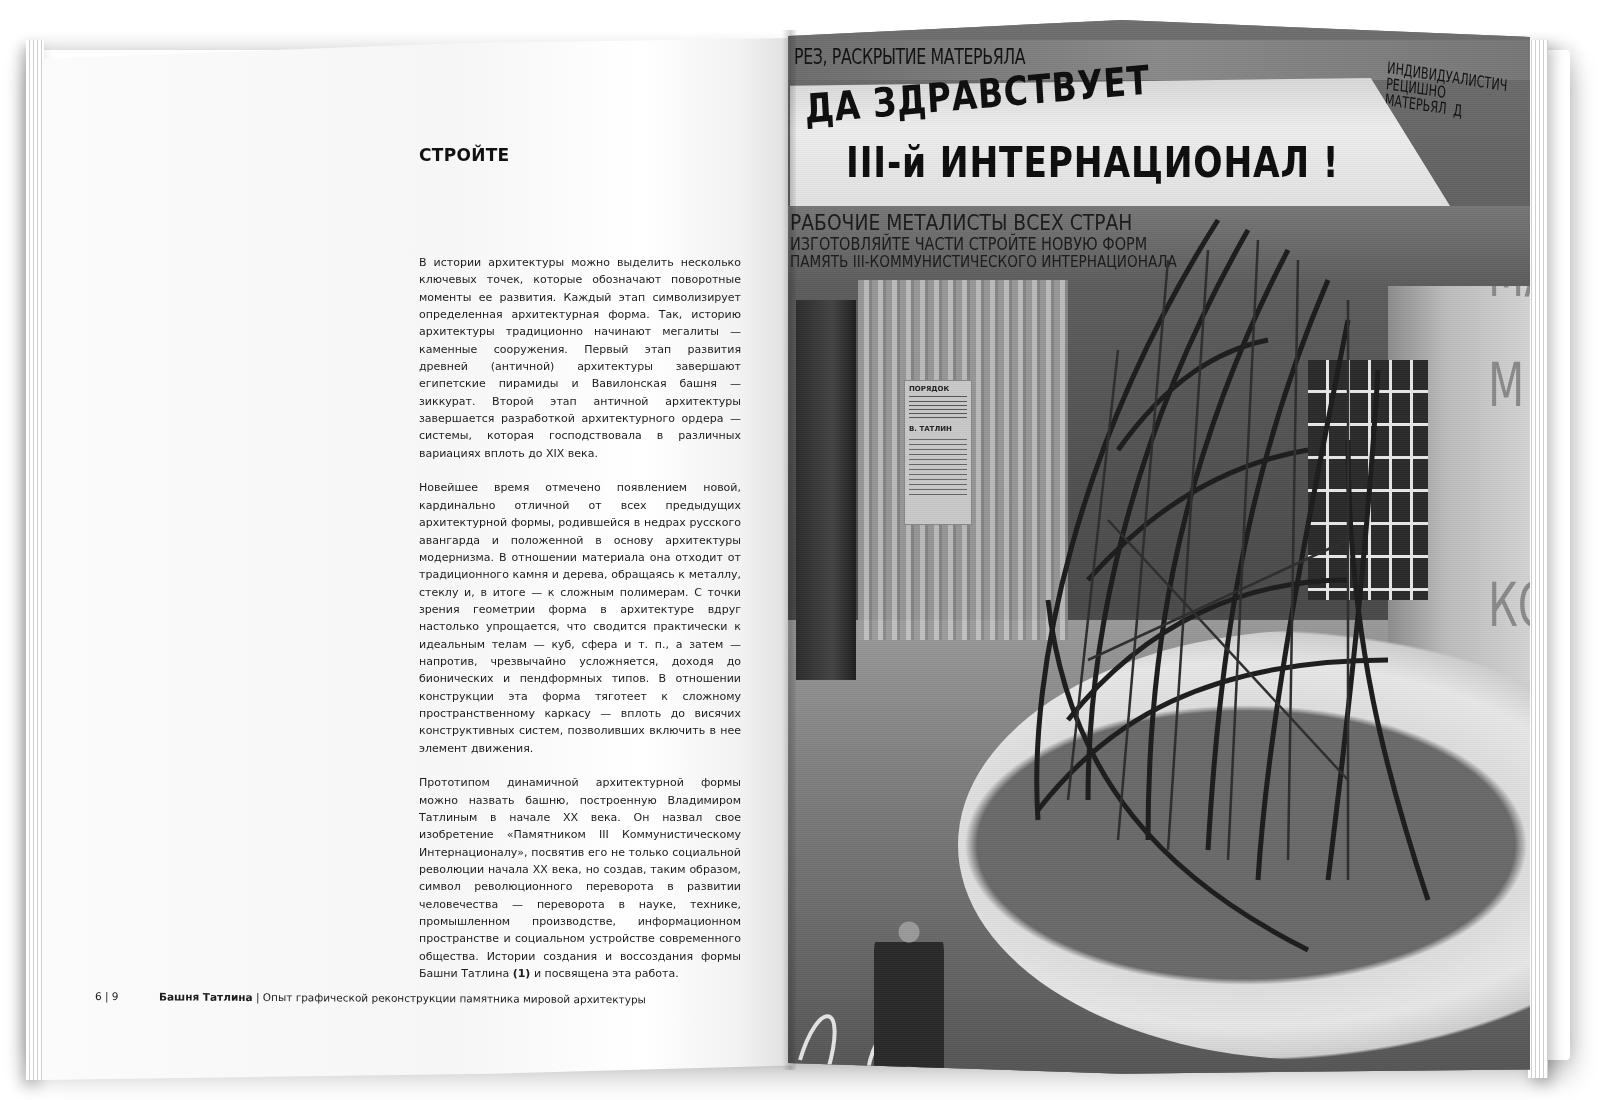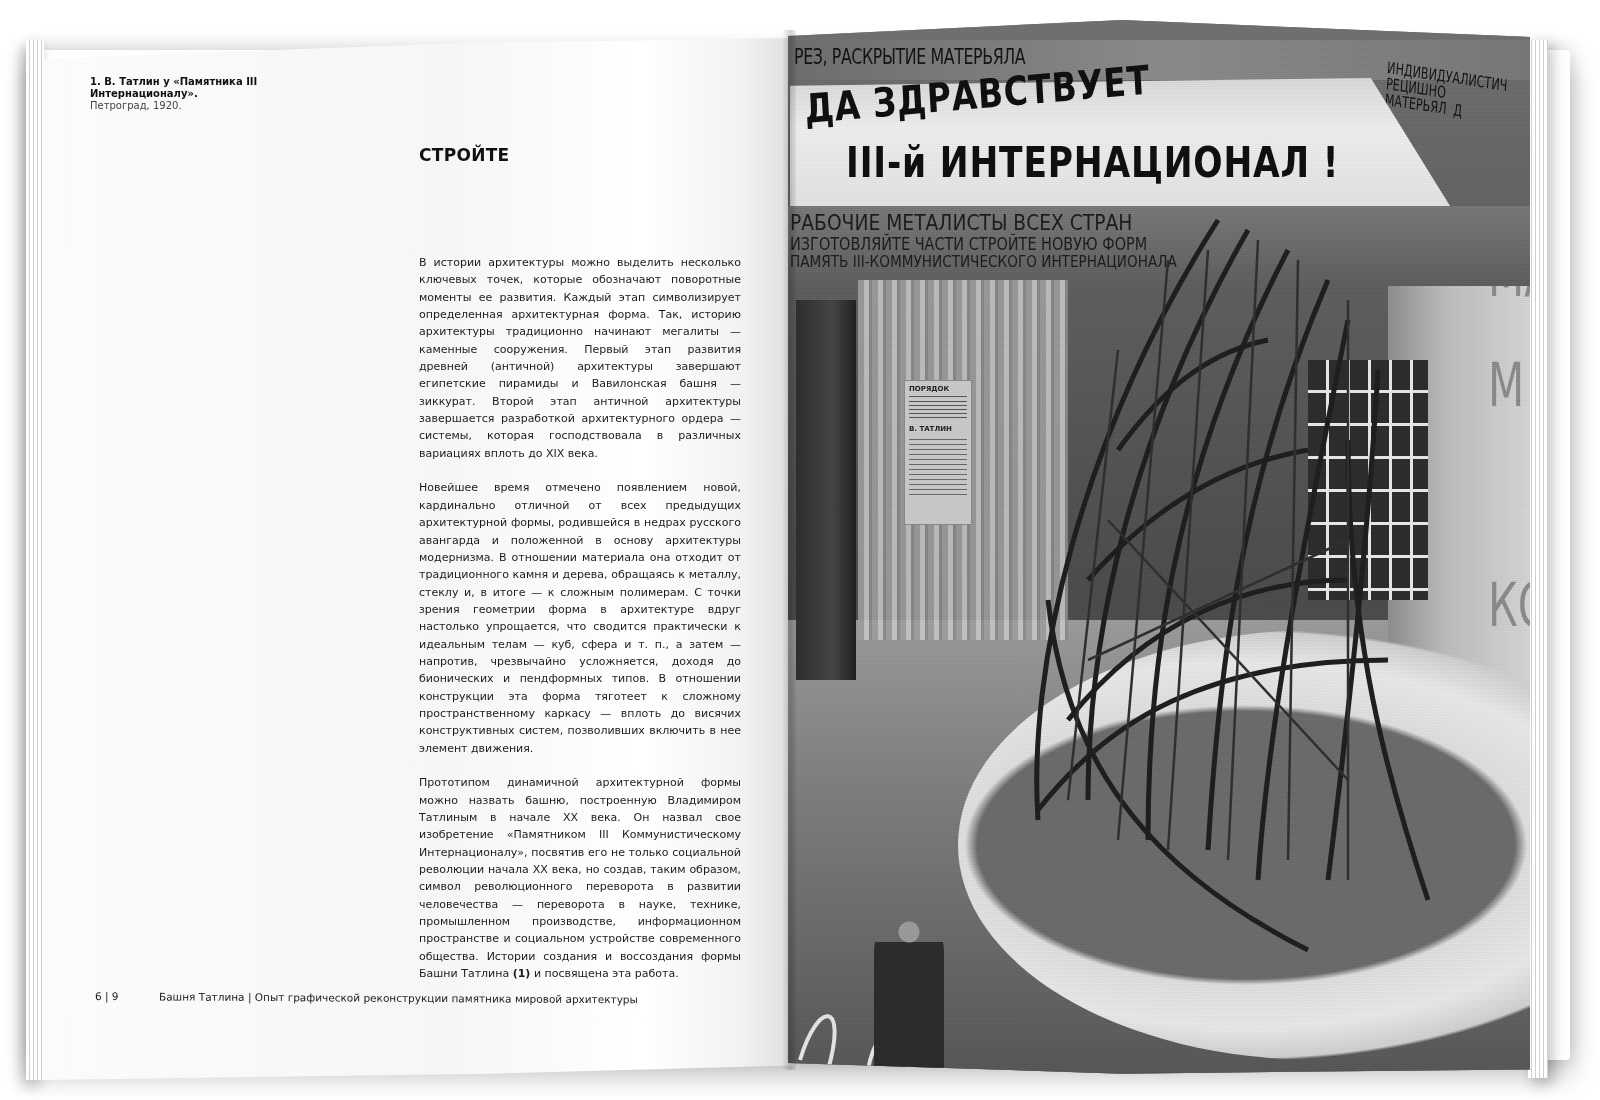--- a/index.html
+++ b/index.html
@@ -64,21 +64,21 @@
     text-align: justify;
   }
   .body-text p { margin: 0 0 17.35px 0; }
   .body-text .ref { font-weight: bold; }
   .footer {
     position: absolute; left: 95px; top: 990px; width: 560px;
     font-size: 10.5px; color: #1b1b1b; white-space: nowrap;
     transform: rotate(0.35deg); transform-origin: left center;
   }
   .footer .folio { display: inline-block; width: 64px; }
-  .footer .title { font-weight: normal; }
+  .footer .title { font-weight: bold; }
 
   
   .photo { position: absolute; inset: 0; }
   .ph-wall {
     position: absolute; left: 0; top: 0; width: 100%; height: 100%;
     background: linear-gradient(180deg, #6f6f6f 0%, #5a5a5a 30%, #4a4a4a 55%, #6c6c6c 100%);
   }
   .ph-top-banner {
     position: absolute; left: 0; top: 20px; width: 100%; height: 40px;
     background: linear-gradient(90deg, #6d6d6d, #8a8a8a 50%, #777);
@@ -175,24 +175,20 @@
 </head>
 <body>
 
 <div class="spread">
   <div class="book-shadow"></div>
   <div class="edges-left"></div>
   <div class="edges-right"></div>
 
   <div class="page-left"></div>
 
-  <div class="caption">
-    <div class="bold">1. В. Татлин у «Памятника III Интернационалу».</div>
-    <div class="place">Петроград, 1920.</div>
-  </div>
 
   <div class="heading">СТРОЙТЕ</div>
 
   <div class="body-text">
     <p>В истории архитектуры можно выделить несколько ключевых точек, которые обозначают поворотные моменты ее развития. Каждый этап символизирует определенная архитектурная форма. Так, историю архитектуры традиционно начинают мегалиты — каменные сооружения. Первый этап развития древней (античной) архитектуры завершают египетские пирамиды и Вавилонская башня — зиккурат. Второй этап античной архитектуры завершается разработкой архитектурного ордера — системы, которая господствовала в различных вариациях вплоть до XIX века.</p>
     <p>Новейшее время отмечено появлением новой, кардинально отличной от всех предыдущих архитектурной формы, родившейся в недрах русского авангарда и положенной в основу архитектуры модернизма. В отношении материала она отходит от традиционного камня и дерева, обращаясь к металлу, стеклу и, в итоге — к сложным полимерам. С точки зрения геометрии форма в архитектуре вдруг настолько упрощается, что сводится практически к идеальным телам — куб, сфера и т. п., а затем — напротив, чрезвычайно усложняется, доходя до бионических и пендформных типов. В отношении конструкции эта форма тяготеет к сложному пространственному каркасу — вплоть до висячих конструктивных систем, позволивших включить в нее элемент движения.</p>
     <p><span>Прототипом динамичной архитектурной формы можно назвать башню, построенную Владимиром Татлиным в начале XX века. Он назвал свое изобретение «Памятником III Коммунистическому Интернационалу», посвятив его не только социальной революции начала XX века, но создав, таким образом, символ революционного переворота в развитии человечества — переворота в науке, технике, промышленном производстве, информационном пространстве и социальном устройстве современного общества. Истории создания и воссоздания формы Башни Татлина</span> <span class="ref">(1)</span><span> и посвящена эта работа.</span></p>
   </div>
 
   <div class="footer">

